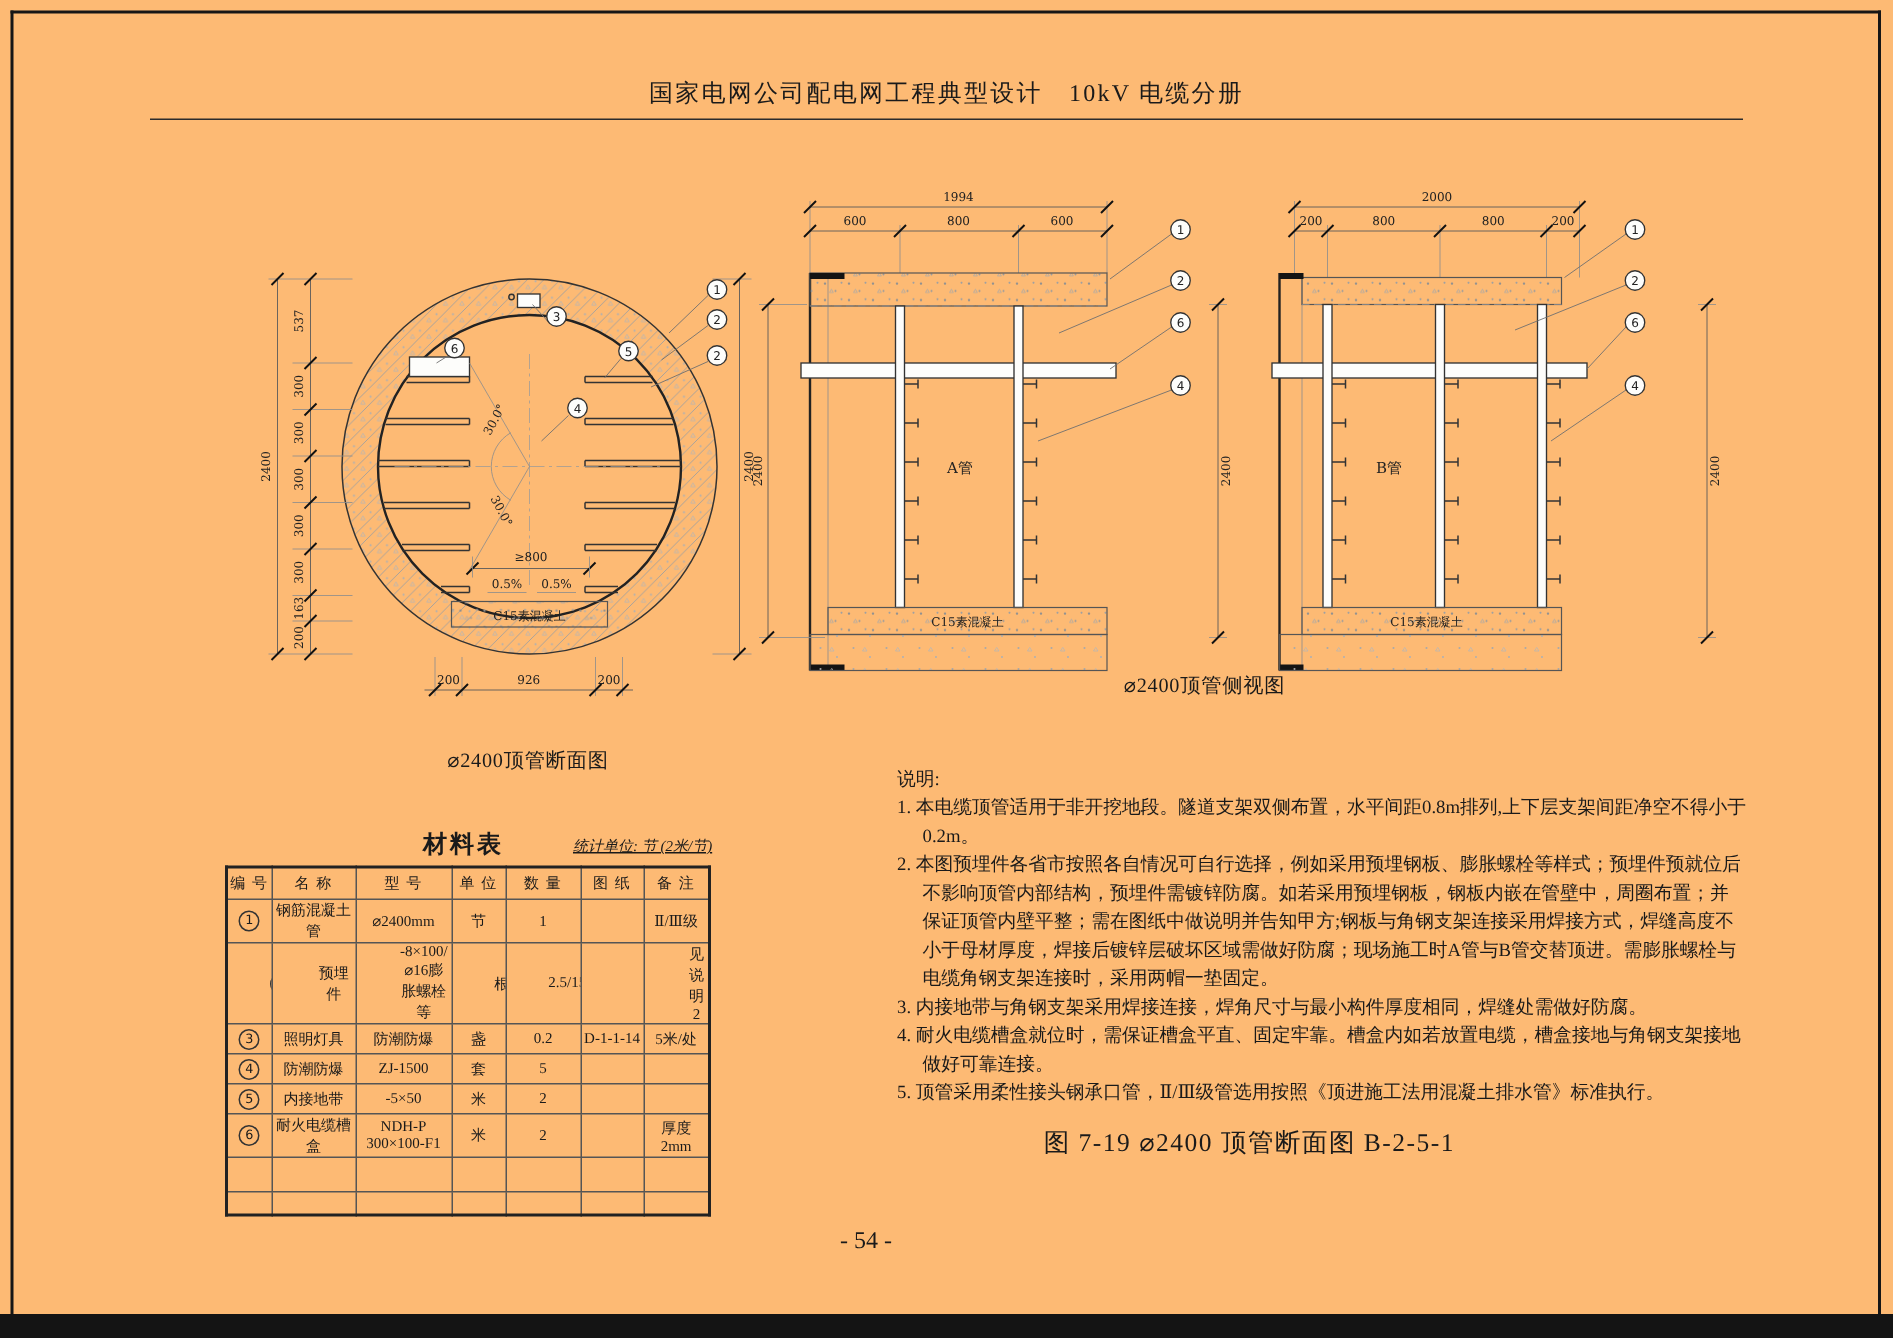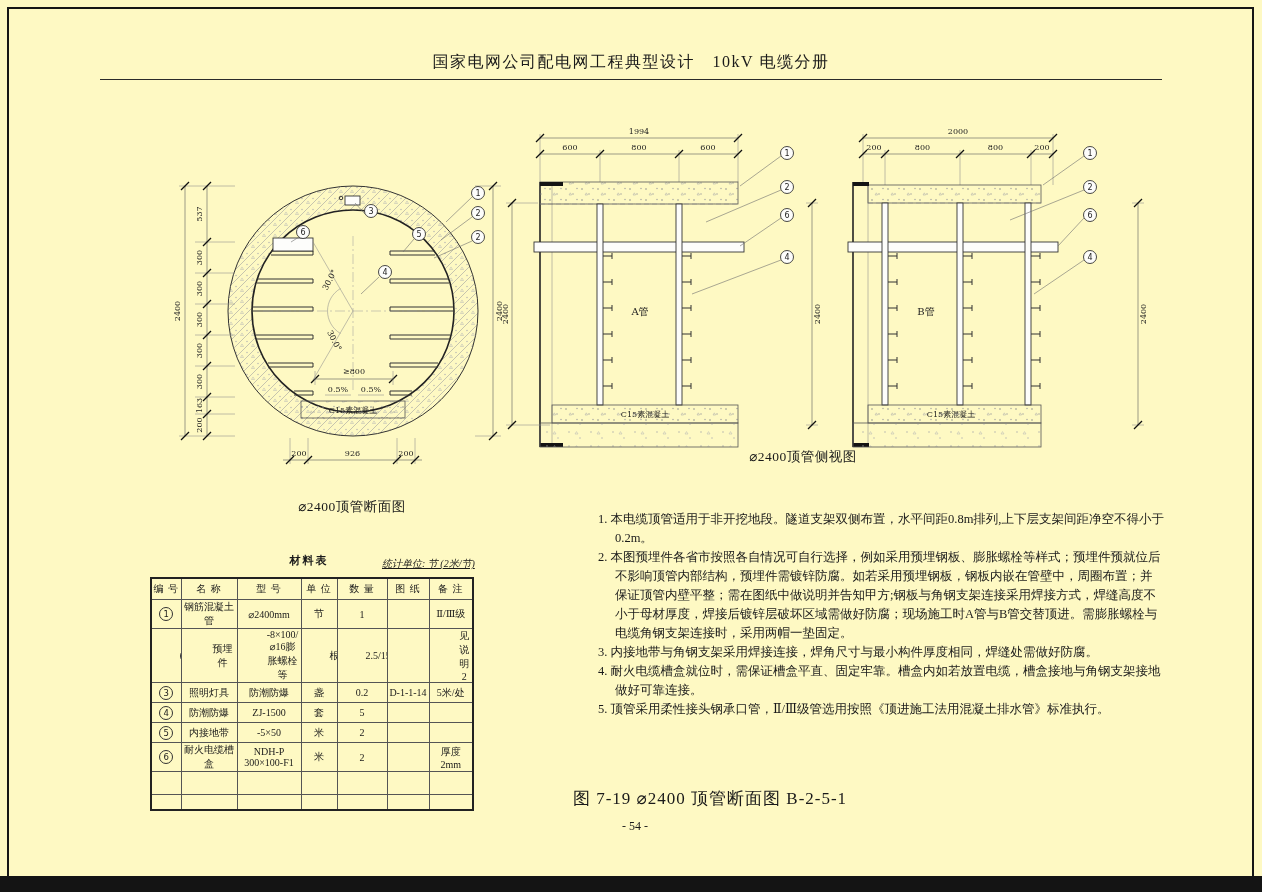--- a/index.html
+++ b/index.html
@@ -1,40 +1,40 @@
 <!DOCTYPE html>
 <html><head>
 <meta charset="utf-8">
 <style>
   html,body{margin:0;padding:0;background:#e9e9e9;}
-  .page{position:relative;width:1262px;height:892px;background:#fef9c3;overflow:hidden;
+  .page{position:relative;width:1262px;height:892px;background:#fdba74;overflow:hidden;
         font-family:"Liberation Serif","DejaVu Serif",serif;color:#1a1a1a;}
   .frame{position:absolute;left:7px;top:7px;width:1247px;height:870px;border:2px solid #161616;border-bottom:none;box-sizing:border-box;}
   .bottom-bar{position:absolute;left:0;bottom:0;width:1262px;height:16px;background:#141414;}
   .header-title{position:absolute;top:52px;left:0;width:100%;text-align:center;font-size:16px;letter-spacing:1.5px;}
   .header-rule{position:absolute;top:79px;left:100px;width:1062px;border-top:1.5px solid #2b2b2b;}
   .drawing{position:absolute;}
   .cap{position:absolute;font-size:13.5px;letter-spacing:0.5px;}
   .cap-cross{left:272px;top:498px;width:160px;text-align:center;}
   .cap-side{left:718px;top:448px;width:170px;text-align:center;}
-  .tbl-title{position:absolute;left:249px;top:553px;width:120px;text-align:center;font-weight:bold;font-size:11px;letter-spacing:2px;}
+  .tbl-title{position:absolute;left:249px;top:553px;width:120px;text-align:center;font-weight:bold;font-size:16px;letter-spacing:2px;}
   .tbl-unit{position:absolute;left:382px;top:557px;font-size:10px;text-decoration:underline;font-style:italic;}
   table.materials{position:absolute;left:150px;top:577px;width:322px;border-collapse:collapse;table-layout:fixed;
         font-size:10px;border:2px solid #222;}
   table.materials td{border:1px solid #555;text-align:center;padding:0 1px;height:19px;overflow:hidden;}
   table.materials tr.hd td{height:20px;letter-spacing:1px;margin-top:44px;}
   table.materials tr.r2 td{height:24px;padding-left:28px;}
   table.materials tr.e1 td{height:22px;}
   table.materials tr.e2 td{height:14px;}
   .circ{display:inline-block;width:12px;height:12px;border:1px solid #333;border-radius:50%;line-height:12px;
         font-size:8.5px;text-align:center;vertical-align:middle;font-family:"DejaVu Sans",sans-serif;}
   .notes{position:absolute;left:598px;top:510px;width:566px;font-size:12.5px;line-height:19px;}
   .note-item{padding-left:17px;text-indent:-17px;}
-  .fig-caption{position:absolute;left:450px;top:787px;width:520px;text-align:center;font-size:17px;letter-spacing:1px;}
-  .page-num{position:absolute;left:560px;top:819px;width:150px;text-align:center;font-size:12px;}
+  .fig-caption{position:absolute;left:450px;top:750px;width:520px;text-align:right;font-size:17px;letter-spacing:1px;}
+  .page-num{position:absolute;left:560px;top:819px;width:150px;font-size:16px;}
   
   svg .dim{stroke:#5a5a5a;stroke-width:0.6;fill:none;}
   svg .thin{stroke:#8d8d8d;stroke-width:0.55;fill:none;}
   svg .ln{stroke:#333;stroke-width:1;fill:none;}
   svg .wall{stroke:#222;stroke-width:1.6;fill:none;}
   svg .tk{stroke:#111;stroke-width:1.3;}
   svg .dashed{stroke-dasharray:5 3;}
   svg .cl{stroke:#9a9a9a;stroke-width:0.5;stroke-dasharray:10 3 2 3;fill:none;}
   svg .ld{stroke:#6f6f6f;stroke-width:0.6;fill:none;}
   svg text{fill:#222;}
@@ -483,20 +483,21 @@
           <td></td>
           <td></td>
           <td></td>
           <td></td>
           <td></td>
         </tr>
   </tbody>
     </table>
 
   <div class="notes">
+    <div>说明:</div>
     <div class="note-item">1. 本电缆顶管适用于非开挖地段。隧道支架双侧布置，水平间距0.8m排列,上下层支架间距净空不得小于0.2m。</div>
     <div class="note-item">2. 本图预埋件各省市按照各自情况可自行选择，例如采用预埋钢板、膨胀螺栓等样式；预埋件预就位后不影响顶管内部结构，预埋件需镀锌防腐。如若采用预埋钢板，钢板内嵌在管壁中，周圈布置；并保证顶管内壁平整；需在图纸中做说明并告知甲方;钢板与角钢支架连接采用焊接方式，焊缝高度不小于母材厚度，焊接后镀锌层破坏区域需做好防腐；现场施工时A管与B管交替顶进。需膨胀螺栓与电缆角钢支架连接时，采用两帽一垫固定。</div>
     <div class="note-item">3. 内接地带与角钢支架采用焊接连接，焊角尺寸与最小构件厚度相同，焊缝处需做好防腐。</div>
     <div class="note-item">4. 耐火电缆槽盒就位时，需保证槽盒平直、固定牢靠。槽盒内如若放置电缆，槽盒接地与角钢支架接地做好可靠连接。</div>
     <div class="note-item">5. 顶管采用柔性接头钢承口管，Ⅱ/Ⅲ级管选用按照《顶进施工法用混凝土排水管》标准执行。</div>
   </div>
 
   <div class="fig-caption">图 7-19 ⌀2400 顶管断面图 B-2-5-1</div>
   <div class="page-num">- 54 -</div>
 

